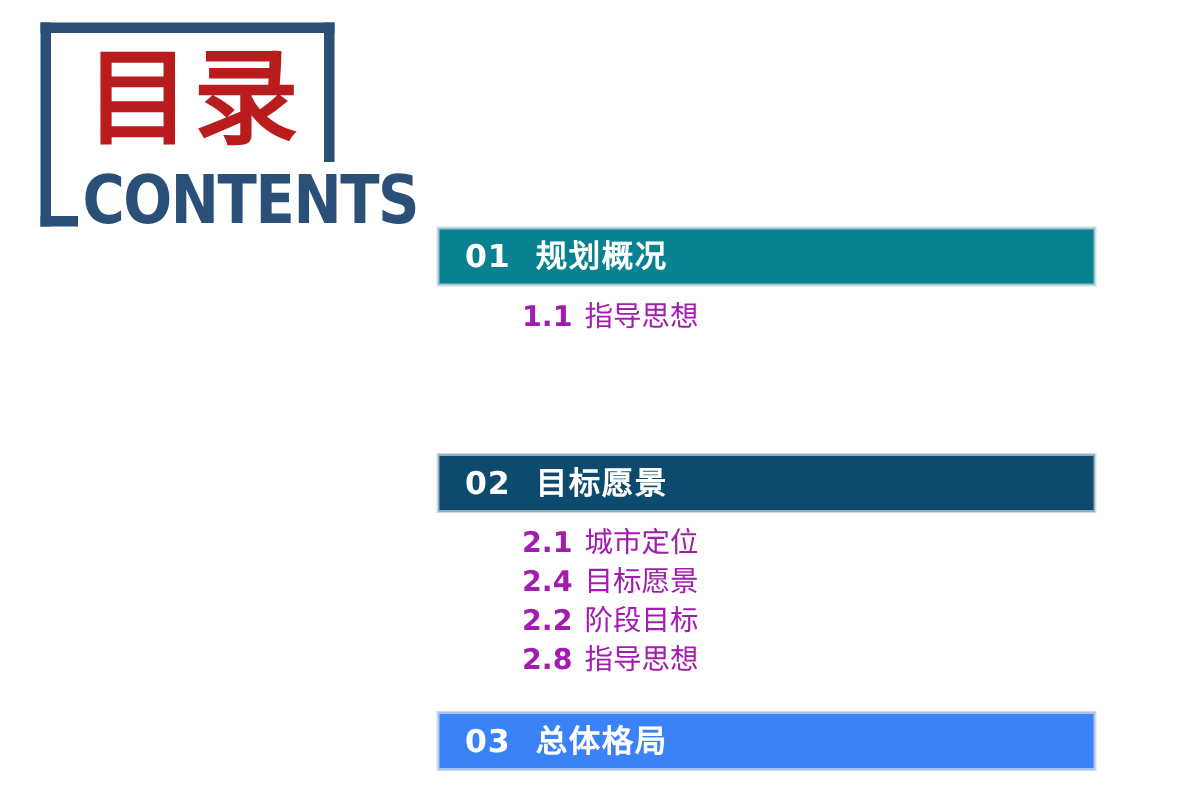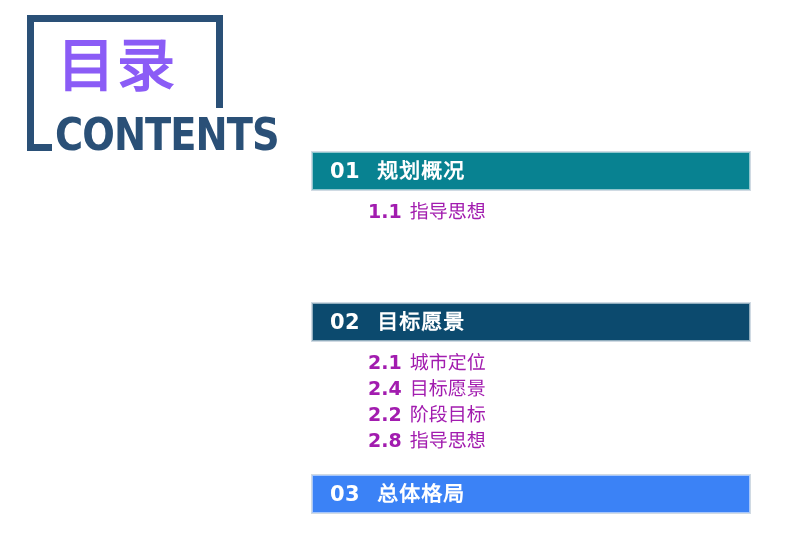--- a/index.html
+++ b/index.html
@@ -53,24 +53,24 @@
     left: 27px;
     top: 144px;
     width: 25px;
     height: 7px;
   }
 
   #title-cn {
     position: absolute;
     left: 57px;
     top: 38px;
-    font-family: Liberation Serif, serif;
-    font-size: 58px;
-    font-weight: 700;
-    color: #8b5cf6;
+    font-family: Liberation Mono, monospace;
+    font-size: 70px;
+    font-weight: 700;
+    color: #b91c1c;
     letter-spacing: 2px;
     line-height: 1;
     white-space: nowrap;
   }
 
   #title-en {
     position: absolute;
     left: 55px;
     top: 112px;
     font-family: "DejaVu Sans", "Liberation Sans", sans-serif;
@@ -80,21 +80,21 @@
     letter-spacing: -1px;
     line-height: 1;
     white-space: nowrap;
     transform: scaleY(1.12) scaleX(0.96);
     transform-origin: left top;
   }
 
   
   #toc {
     position: absolute;
-    left: 312px;
+    left: 292px;
     top: 0;
     width: 440px;
     height: 533px;
   }
 
   .section { position: absolute; left: 0; width: 438px; }
 
   .section-bar {
     position: relative;
     height: 38px;

